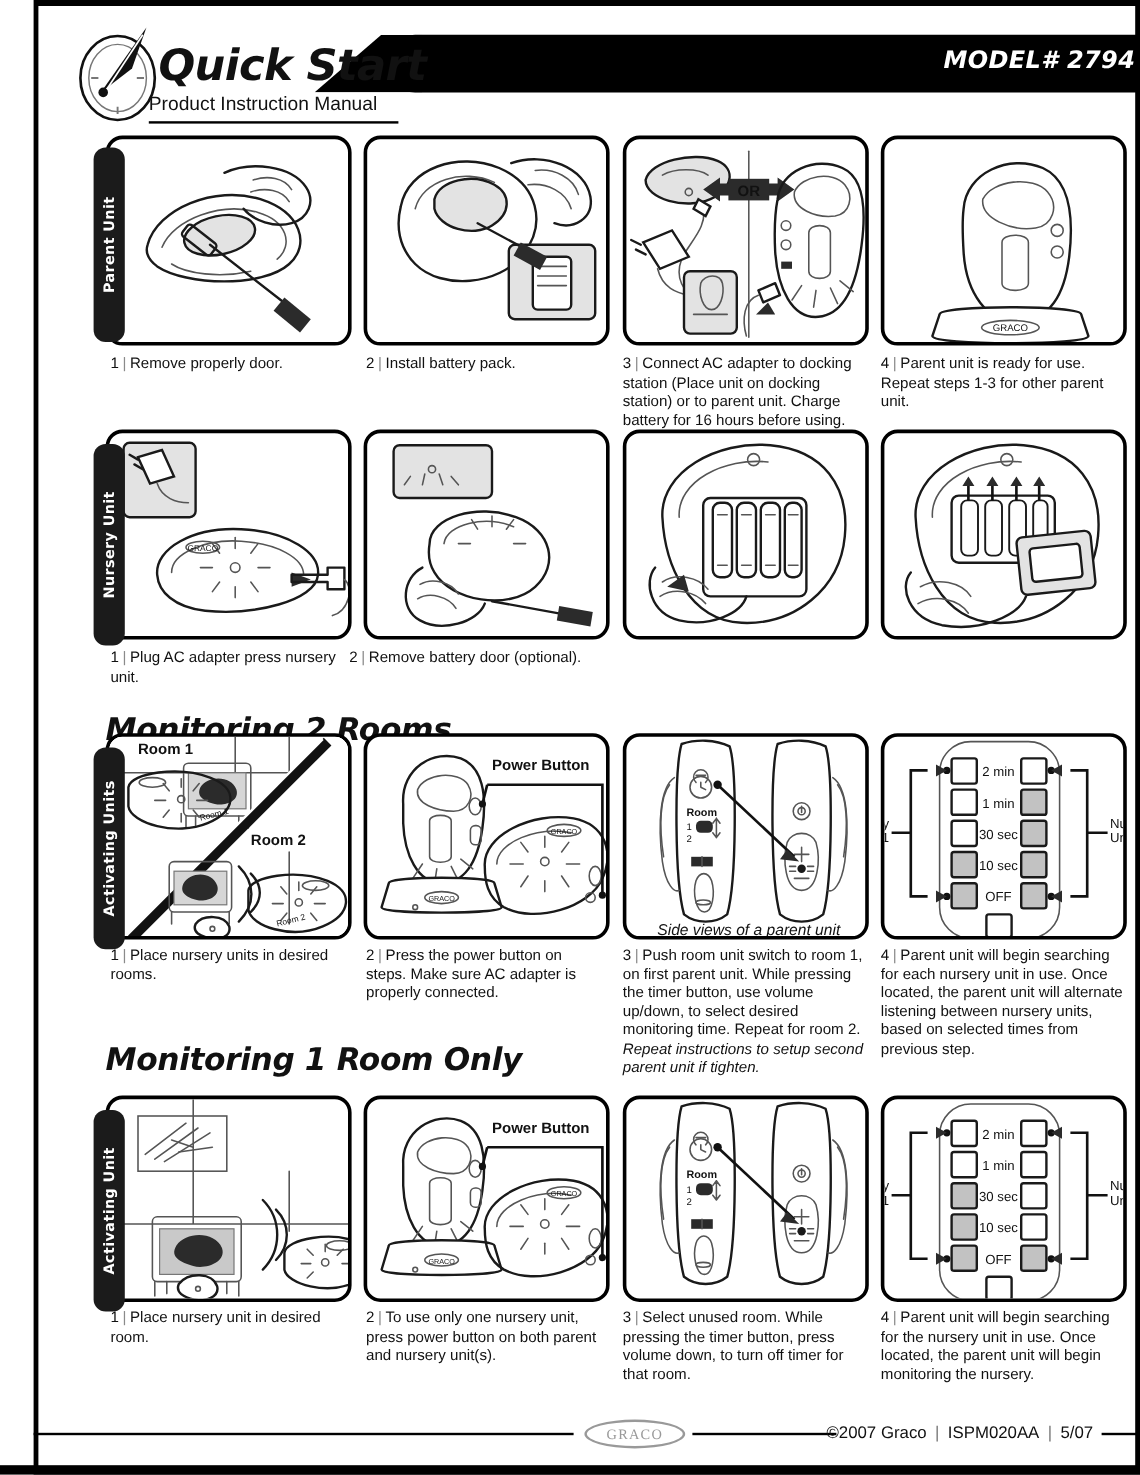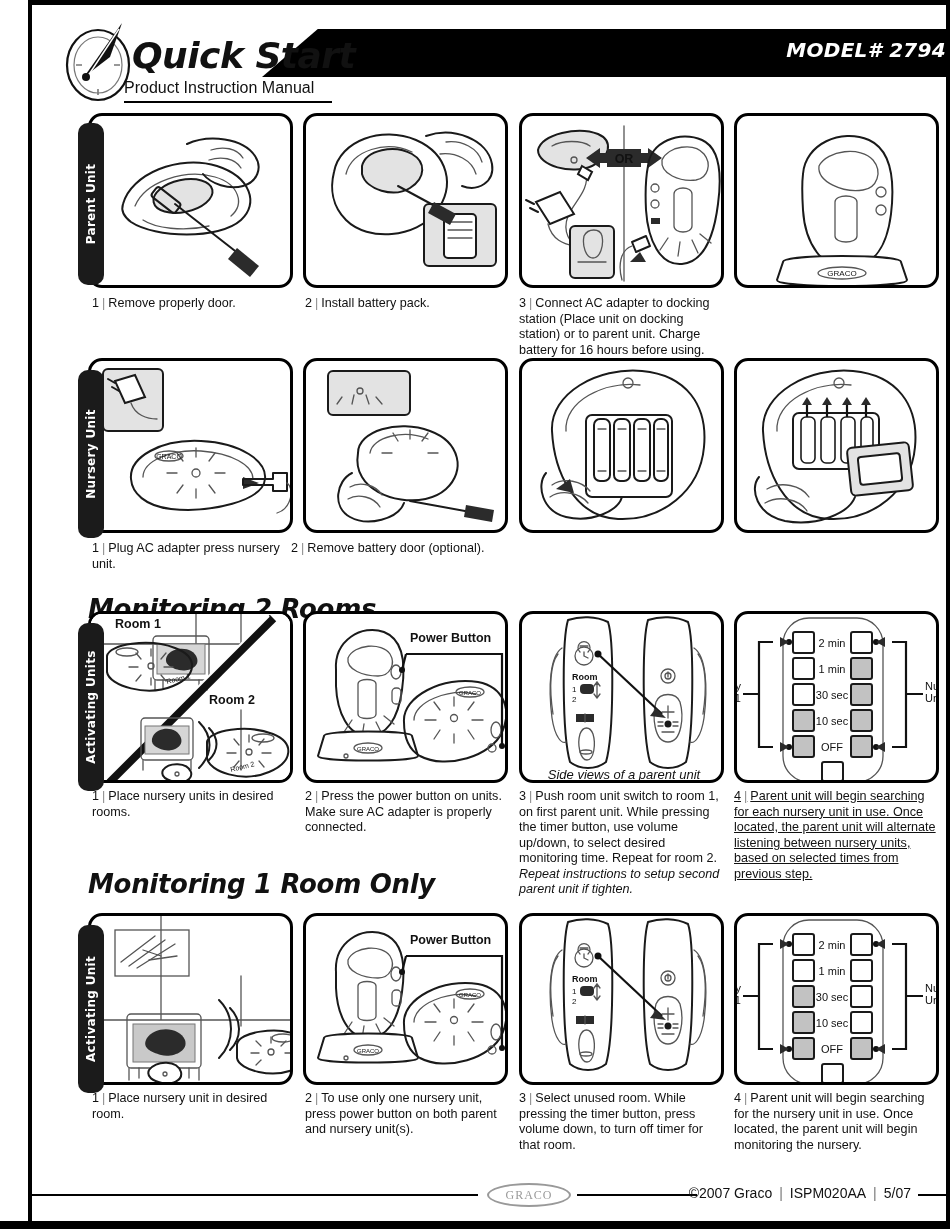--- a/index.html
+++ b/index.html
@@ -230,20 +230,23 @@
       <path class="ln-thin" d="M82 50 C90 34, 124 30, 136 44 C146 56, 140 72, 126 74 C106 77, 80 66, 82 50Z"></path>
       <path class="ln-thin" d="M98 86 C98 78, 120 78, 120 86 L120 120 C120 128, 98 128, 98 120Z"></path>
       <circle class="ln-thin" cx="144" cy="76" r="5"></circle>
       <circle class="ln-thin" cx="144" cy="94" r="5"></circle>
 
       <path class="fill-white" d="M46 146 C46 138, 164 138, 164 146 L170 164 C170 172, 40 172, 40 164Z"></path>
       <ellipse class="ln-thin" cx="105" cy="157" rx="24" ry="6"></ellipse>
       <text class="lbl" x="105" y="160" text-anchor="middle" fill="#888" style="font-size:8px">GRACO</text>
     </svg>
   </div>
+  <div class="cap" style="left:702px; top:291px; width:205px;">
+    <span class="num">4</span><span class="bar">|</span><span>Parent unit is ready for use. Repeat steps 1-3 for other parent unit.</span>
+  </div>
 
   <div class="vtab" style="left:46px; top:365px; height:168px;">
     <span>Nursery Unit</span>
   </div>
 
   <div class="panel" style="left:56px; top:353px; width:205px; height:175px;">
     <svg width="205" height="175" viewBox="0 0 205 175">
       <rect class="fill-lgray" x="12" y="8" width="60" height="62" rx="5"></rect>
       <path class="fill-white" d="M24 20 l20 -6 l10 22 l-20 6z"></path>
       <path class="ln" d="M24 22 l-7 -4 M28 30 l-7 -4"></path>
@@ -462,21 +465,21 @@
       <g class="arrowline">
         <path d="M100 40 h96 v92"></path>
         <path d="M100 40 L96 56"></path>
       </g>
       <circle cx="96" cy="56" r="3" fill="#111"></circle>
       <circle cx="196" cy="132" r="3" fill="#111"></circle>
       <text class="lbl-b" x="104" y="28">Power Button</text>
     </svg>
   </div>
   <div class="cap" style="left:273px; top:784px; width:200px;">
-    <span class="num">2</span><span class="bar">|</span><span>Press the power button on units. Make sure AC adapter is properly connected.</span>
+    <span class="num">2</span><span class="bar">|</span><span>Press the power button on steps. Make sure AC adapter is properly connected.</span>
   </div>
 
   <div class="panel" style="left:487px; top:606px; width:205px; height:172px;">
     <svg width="205" height="172" viewBox="0 0 205 172">
 
       <path class="ln" d="M46 6 C58 2, 74 2, 86 8 C92 26, 92 120, 84 148 C74 156, 58 156, 48 148 C40 120, 40 26, 46 6Z" fill="#fff"></path>
       <path class="ln-thin" d="M40 34 C28 42, 26 72, 30 104 C33 124, 40 130, 44 128"></path>
       <path class="ln-thin" d="M36 40 C28 50, 27 74, 31 100"></path>
       <g>
         <circle class="ln-thin" cx="62" cy="42" r="9" fill="#fff"></circle>
@@ -556,21 +559,21 @@
       <path class="arrowline" d="M155 28 H169 V133 H155"></path>
       <path class="arrowline" d="M169 80 H186"></path>
       <circle cx="139" cy="28" r="3" fill="#111"></circle>
         <path class="fill-dark" d="M139 28 l9 -5 v10z"></path>
       <circle cx="139" cy="133" r="3" fill="#111"></circle>
         <path class="fill-dark" d="M139 133 l9 -5 v10z"></path>
       <text class="lbl" x="188" y="76">Nursery</text>
       <text class="lbl" x="188" y="88">Unit 2</text>
     </svg>
   </div>
-  <div class="cap" style="left:702px; top:784px; width:205px;text-decoration:underline;">
+  <div class="cap" style="left:702px; top:784px; width:205px;">
     <span class="num">4</span><span class="bar">|</span><span>Parent unit will begin searching for each nursery unit in use. Once located, the parent unit will alternate listening between nursery units, based on selected times from previous step.</span>
   </div>
 
   <div class="sec-title" style="left:56px; top:864px;">Monitoring 1 Room Only</div>
 
   <div class="vtab" style="left:46px; top:920px; height:168px;">
     <span>Activating Unit</span>
   </div>
 
   <div class="panel" style="left:56px; top:908px; width:205px; height:172px;">

